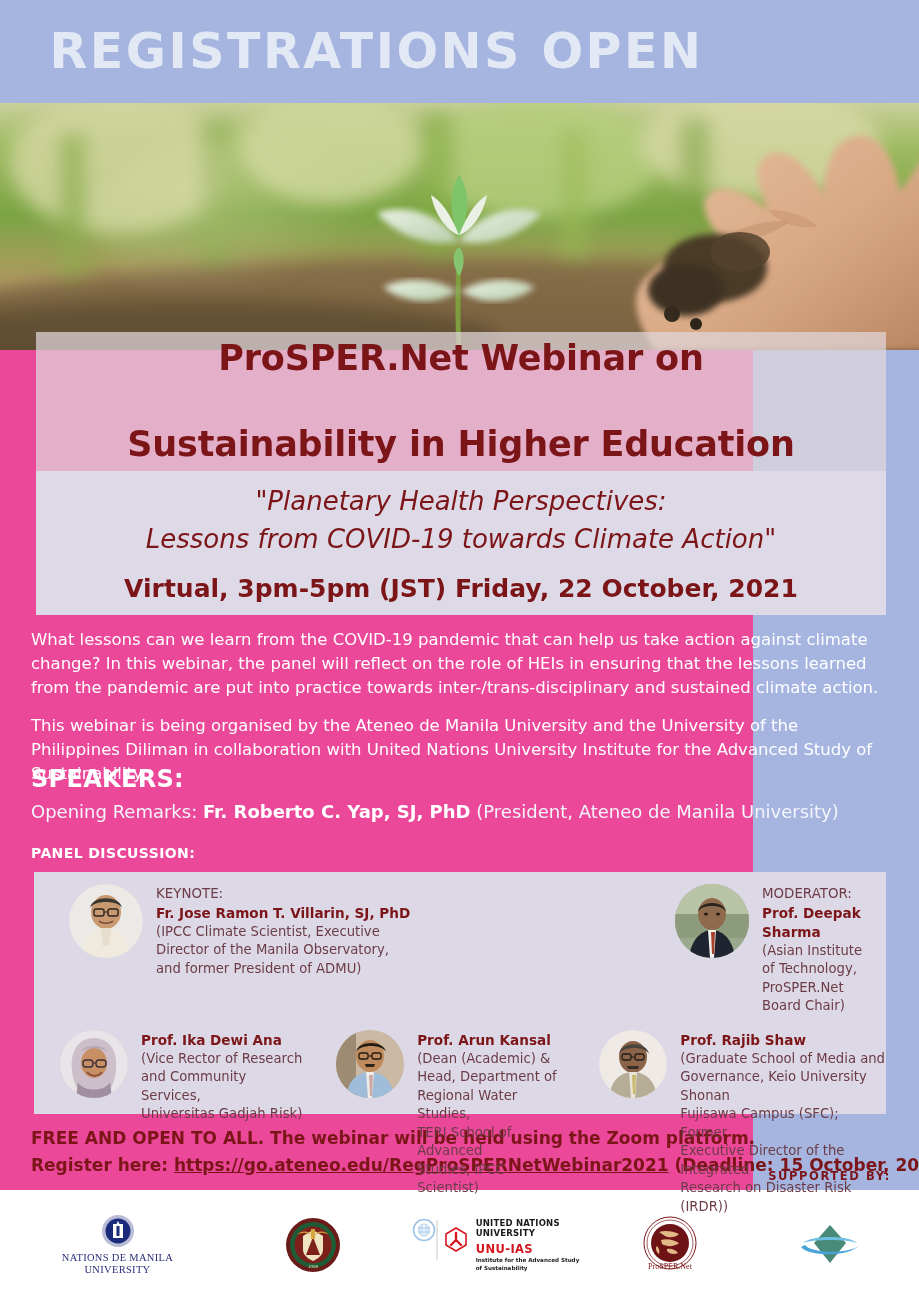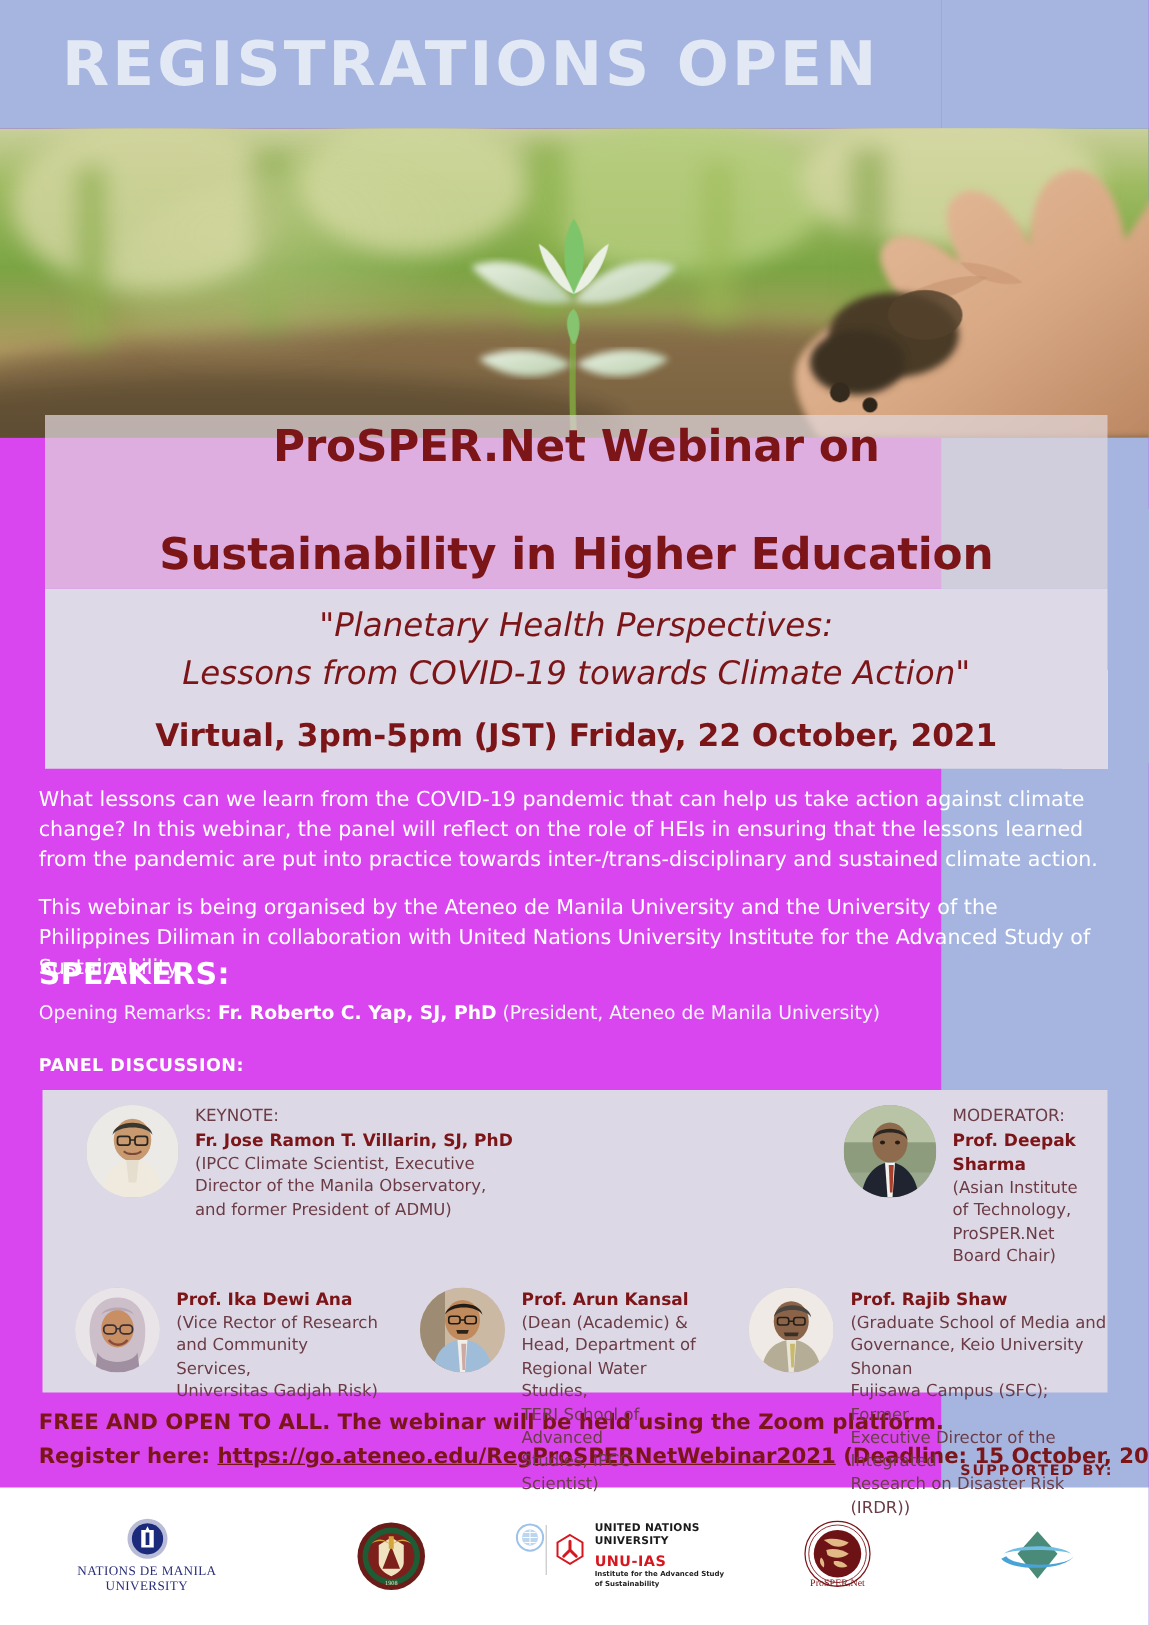--- a/index.html
+++ b/index.html
@@ -14,21 +14,21 @@
   body {
     background: #a5b5e0;
     overflow: hidden;
     position: relative;
   }
 
   .poster {
     width: 753px;
     height: 1300px;
     position: relative;
-    background: #d946ef;
+    background: #ec4899;
   }
 
   
   .banner {
     height: 103px;
     background: #a5b5e0;
     display: flex;
     align-items: center;
     justify-content: center;
   }
@@ -135,21 +135,21 @@
   .speakers-head {
     font-family: "DejaVu Sans", sans-serif;
     font-weight: bold;
     font-size: 24px;
     color: #ffffff;
     letter-spacing: 0.3px;
     margin-bottom: 6px;
   }
   .speaker-row {
     font-family: "DejaVu Sans", sans-serif;
-    font-size: 15px;
+    font-size: 18px;
     color: #f3f5fb;
     line-height: 1.48;
   }
   .speaker-row b { font-weight: bold; color: #ffffff; }
 
   .panel-head {
     position: absolute;
     left: 31px;
     top: 845px;
     font-family: "DejaVu Sans", sans-serif;

